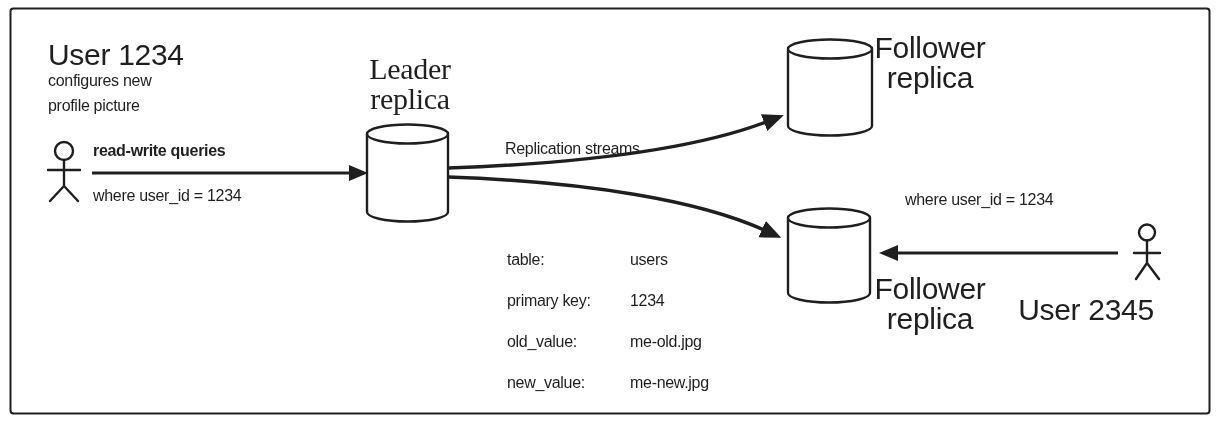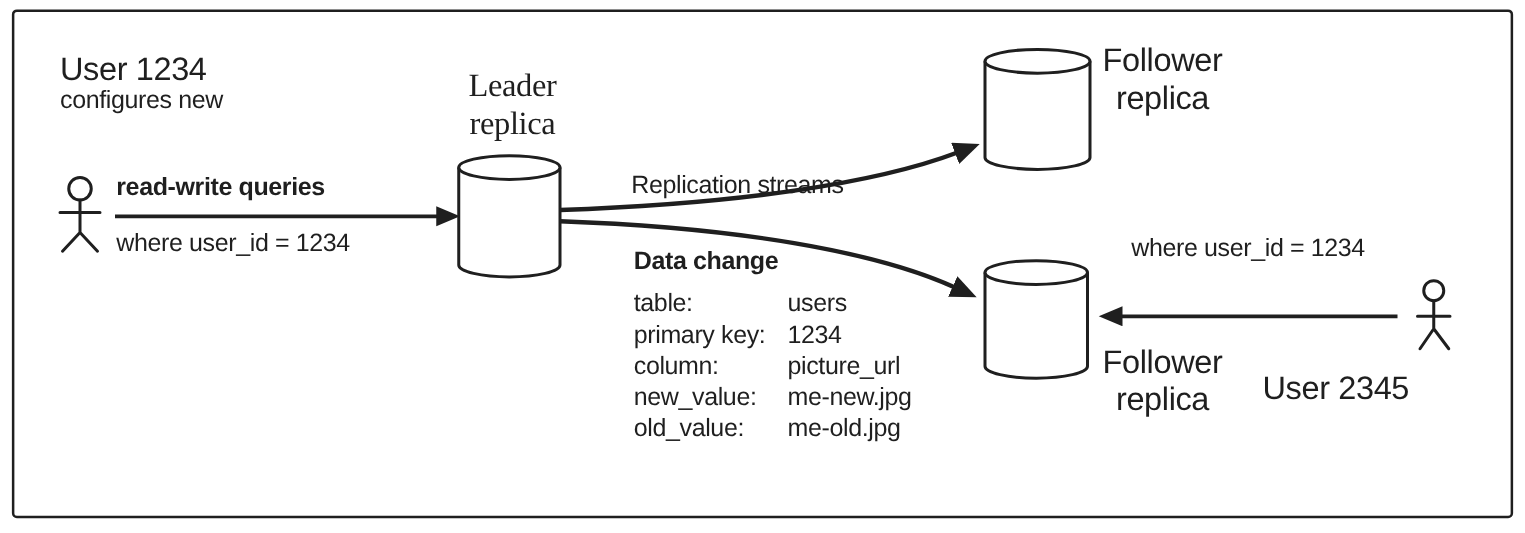--- a/index.html
+++ b/index.html
@@ -7,28 +7,28 @@
     position: relative;
     width: 1220px;
     height: 426px;
     background: #ffffff;
     font-family: "Liberation Sans", "DejaVu Sans", sans-serif;
     color: #1f1f1f;
     overflow: hidden;
   }
   .layer { position: absolute; left: 0; top: 0; }
   .txt { position: absolute; white-space: nowrap; letter-spacing: -0.3px; }
-  .big   { font-size: 26px; line-height: 30px; }
-  .small { font-size: 20px; line-height: 25px; }
+  .big   { font-size: 30px; line-height: 30px; }
+  .small { font-size: 16px; line-height: 25px; }
   .bold  { font-weight: bold; }
   .center { text-align: center; }
-  .right  { text-align: left; }
+  .right  { text-align: center; }
   .block span { display: block; }
   .dc-row { display: block; }
-  .dc-key { display: inline-block; width: 123px; }
+  .dc-key { display: inline-block; width: 123px; margin-top: 16px; }
   svg { display: block; }
 </style>
 </head>
 <body>
 
 <div class="figure">
 
   <svg class="layer" width="1220" height="426" viewBox="0 0 1220 426">
     <defs>
       <marker id="ah-s" markerUnits="userSpaceOnUse" markerWidth="22" markerHeight="18" refX="2" refY="8" orient="auto">
@@ -70,41 +70,40 @@
 
     <g stroke="#1f1f1f" stroke-width="2.4" fill="none" stroke-linecap="round">
       <circle cx="1147" cy="232.5" r="8"></circle>
       <path d="M1147,240.5 V263 M1134,253 H1160 M1147,263 L1136,279 M1147,263 L1159,279"></path>
     </g>
   </svg>
 
   <div class="txt big" style="left:48px; top:40px;">User 1234</div>
   <div class="txt small block" style="left:48px; top:68px;">
     <span>configures new</span>
+    <span>profile picture</span>
   </div>
 
   <div class="txt small bold" style="left:93px; top:138px;">read-write queries</div>
   <div class="txt small block" style="left:93px; top:183px;">
     <span>where user_id = 1234</span>
   </div>
 
   <div class="txt big center block" style="left:350px; top:54px; width:120px;font-family:Liberation Serif, serif;">
     <span>Leader</span>
     <span>replica</span>
   </div>
 
   <div class="txt small" style="left:505px; top:116px;margin-top:20px;">Replication streams</div>
 
-  <div class="txt small bold" style="left:507px; top:197px;">Data change</div>
   <div class="txt small" style="left:507px; top:231px;">
     <span class="dc-row"><span class="dc-key">table:</span><span>users</span></span>
     <span class="dc-row"><span class="dc-key">primary key:</span><span>1234</span></span>
-    <span class="dc-row"><span class="dc-key">column:</span><span>picture_url</span></span>
+    <span class="dc-row"><span class="dc-key">old_value:</span><span>me-old.jpg</span></span>
     <span class="dc-row"><span class="dc-key">new_value:</span><span>me-new.jpg</span></span>
-    <span class="dc-row"><span class="dc-key">old_value:</span><span>me-old.jpg</span></span>
   </div>
 
   <div class="txt big center block" style="left:872px; top:33px; width:116px;">
     <span>Follower</span>
     <span>replica</span>
   </div>
 
   <div class="txt big center block" style="left:872px; top:274px; width:116px;">
     <span>Follower</span>
     <span>replica</span>

